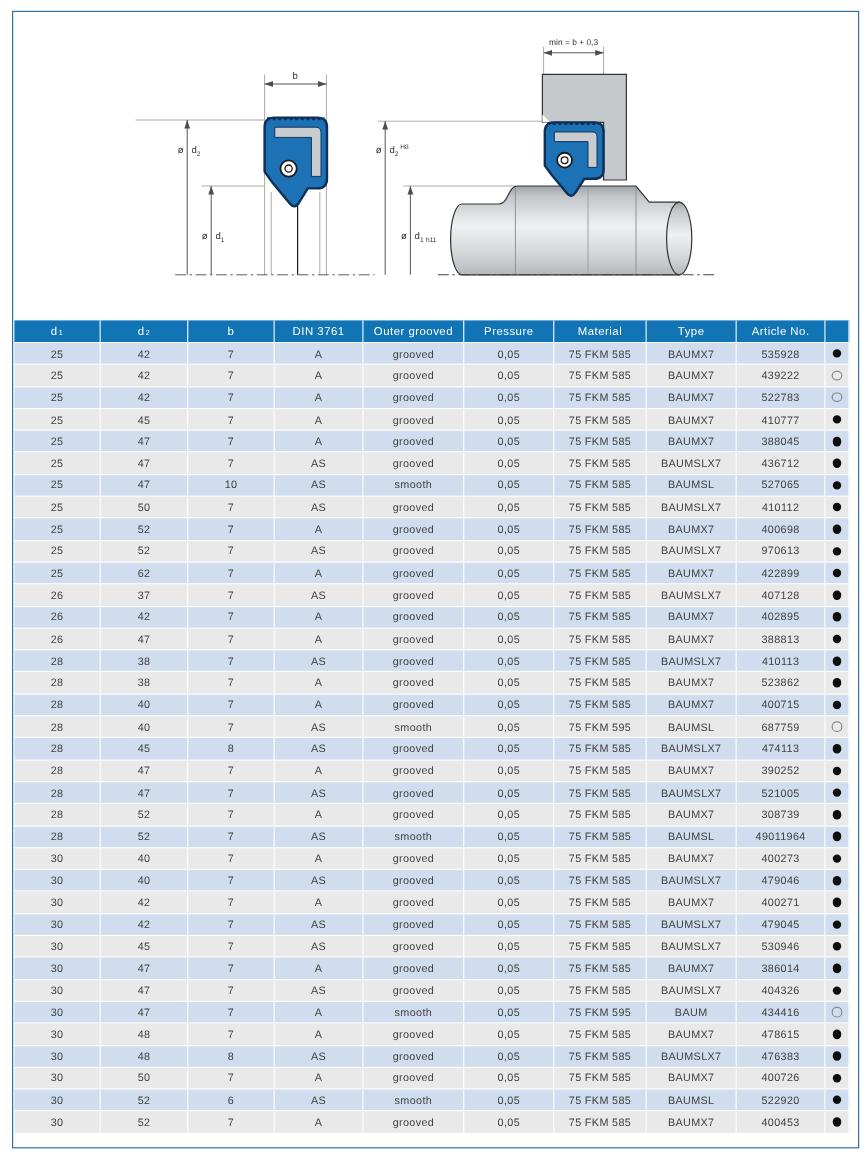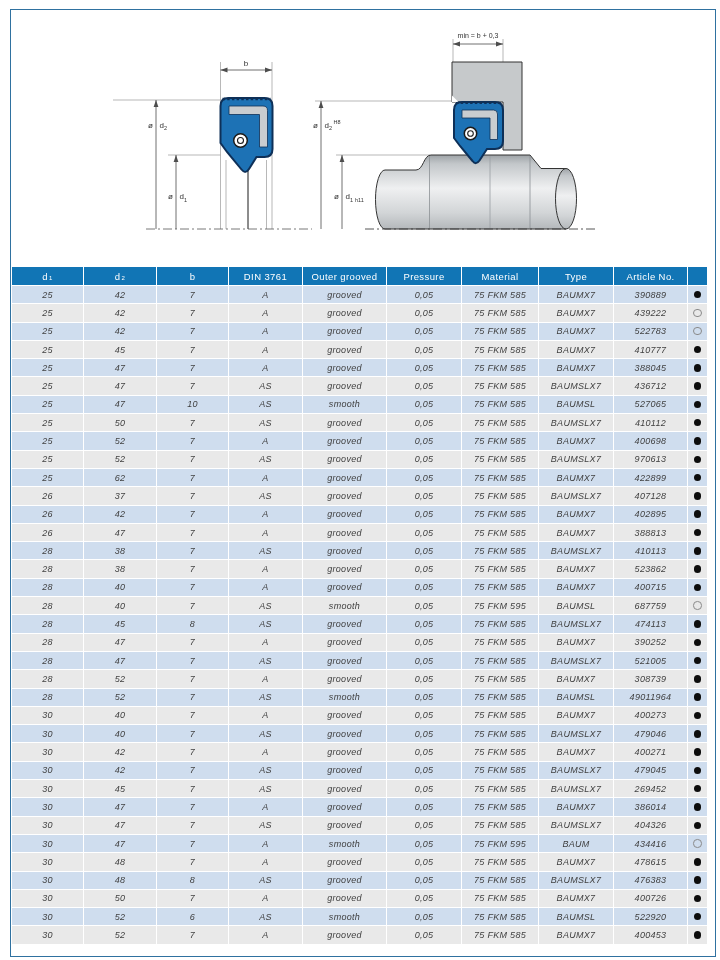--- a/index.html
+++ b/index.html
@@ -5,21 +5,21 @@
   html,body{margin:0;padding:0;background:#fff;}
   .page{position:relative;width:720px;height:960px;background:#fff;overflow:hidden;
         font-family:"Liberation Sans",sans-serif;}
   .frame{position:absolute;left:10px;top:9px;right:4px;bottom:3px;
          border:1px solid var(--frame-border,#2f71a0);pointer-events:none;}
   .diagram-svg{position:absolute;left:10px;top:10px;}
 
   .table-wrap{position:absolute;left:12px;top:267px;width:696px;}
   .grid-row{display:grid;grid-template-columns:72px 73px 72px 74px 84px 75px 77px 75px 74px 20px;}
   .hrow{height:19px;}
-  .row{height:18.3px;font-style:italic;}
+  .row{height:18.3px;}
   .cell{display:flex;align-items:center;justify-content:center;box-sizing:border-box;
         border-right:1px solid #fff;border-bottom:1px solid #fff;
         font-size:9px;letter-spacing:.3px;color:#3f3f3f;overflow:hidden;white-space:nowrap;}
   .hcell{background:var(--header-bg,#1175b5);color:#fff;font-size:9.5px;letter-spacing:.4px;}
   .hsub{font-size:6px;vertical-align:sub;margin-left:1px;transform:translateY(2px);}
   .odd .cell{background:var(--row-blue,#cfddee);}
   .even .cell{background:var(--row-gray,#e9e9e9);}
   .dot{display:inline-block;border-radius:50%;}
   .dot.filled{width:7.5px;height:7.5px;background:#0d0d0d;}
   .dot.empty{width:6.5px;height:6.5px;border:1.3px solid #8a8a8a;background:transparent;}
@@ -173,21 +173,21 @@
     <div id="tbody">
         <div class="grid-row row odd">
           <div class="cell">25</div>
           <div class="cell">42</div>
           <div class="cell">7</div>
           <div class="cell">A</div>
           <div class="cell">grooved</div>
           <div class="cell">0,05</div>
           <div class="cell">75 FKM 585</div>
           <div class="cell">BAUMX7</div>
-          <div class="cell">390889</div>
+          <div class="cell">535928</div>
           <div class="cell">
             <span class="dot filled"></span>
           </div>
         </div>
         <div class="grid-row row even">
           <div class="cell">25</div>
           <div class="cell">42</div>
           <div class="cell">7</div>
           <div class="cell">A</div>
           <div class="cell">grooved</div>
@@ -551,21 +551,21 @@
         </div>
         <div class="grid-row row even">
           <div class="cell">30</div>
           <div class="cell">45</div>
           <div class="cell">7</div>
           <div class="cell">AS</div>
           <div class="cell">grooved</div>
           <div class="cell">0,05</div>
           <div class="cell">75 FKM 585</div>
           <div class="cell">BAUMSLX7</div>
-          <div class="cell">269452</div>
+          <div class="cell">530946</div>
           <div class="cell">
             <span class="dot filled"></span>
           </div>
         </div>
         <div class="grid-row row odd">
           <div class="cell">30</div>
           <div class="cell">47</div>
           <div class="cell">7</div>
           <div class="cell">A</div>
           <div class="cell">grooved</div>

